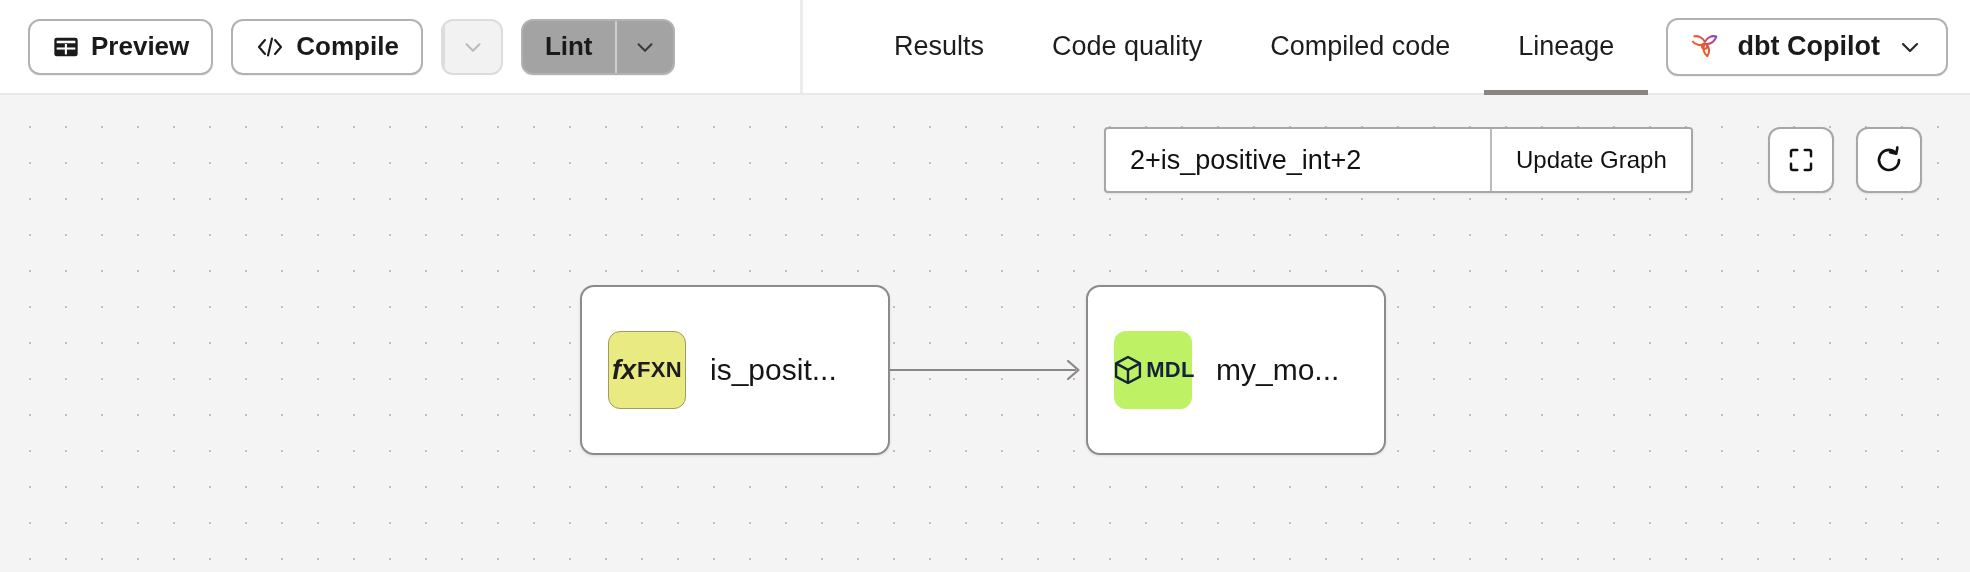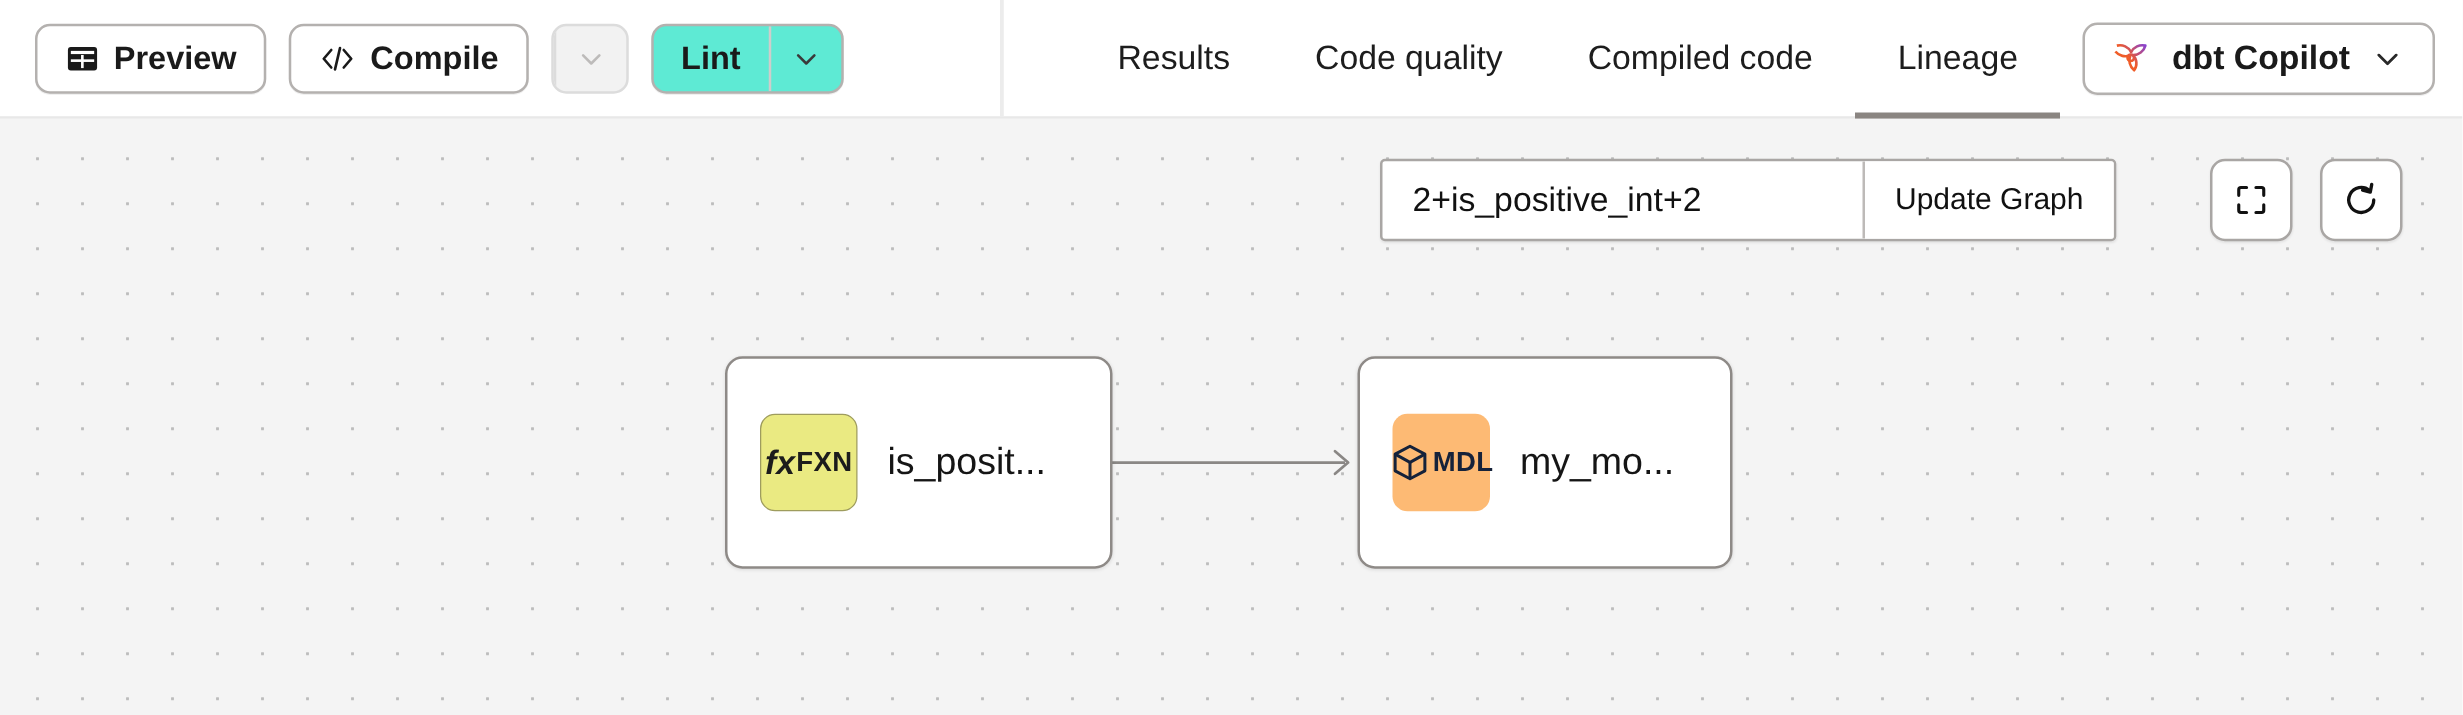--- a/index.html
+++ b/index.html
@@ -69,21 +69,21 @@
     cursor: pointer;
     box-shadow: 0 1px 0 rgba(0,0,0,.06);
   }
 
   .btn-split {
     display: inline-flex;
     align-items: stretch;
     height: 56px;
     border: 2px solid #b4b1af;
     border-radius: 12px;
-    background: #5eead4;
+    background: #a3a3a3;
     overflow: hidden;
     box-shadow: 0 1px 0 rgba(0,0,0,.06);
   }
   .btn-split .main {
     display: inline-flex;
     align-items: center;
     justify-content: center;
     gap: 11px;
     padding: 0 22px;
     font-size: 26px;
@@ -252,21 +252,21 @@
     flex-direction: row;
     align-items: center;
     justify-content: center;
     gap: 1px;
   }
   .badge-fxn {
     background: #eaea82;
     border: 1.5px solid #9e9c5e;
     box-shadow: -3px 0 0 -1px rgba(255,255,255,.9);
   }
-  .badge-mdl { background: #fdba74; }
+  .badge-mdl { background: #bef264; }
 
   .badge-glyph {
     font-size: 27px;
     font-style: italic;
     font-weight: 700;
     line-height: 1;
     color: #1c1c1c;
   }
   .badge-label {
     font-size: 22px;

